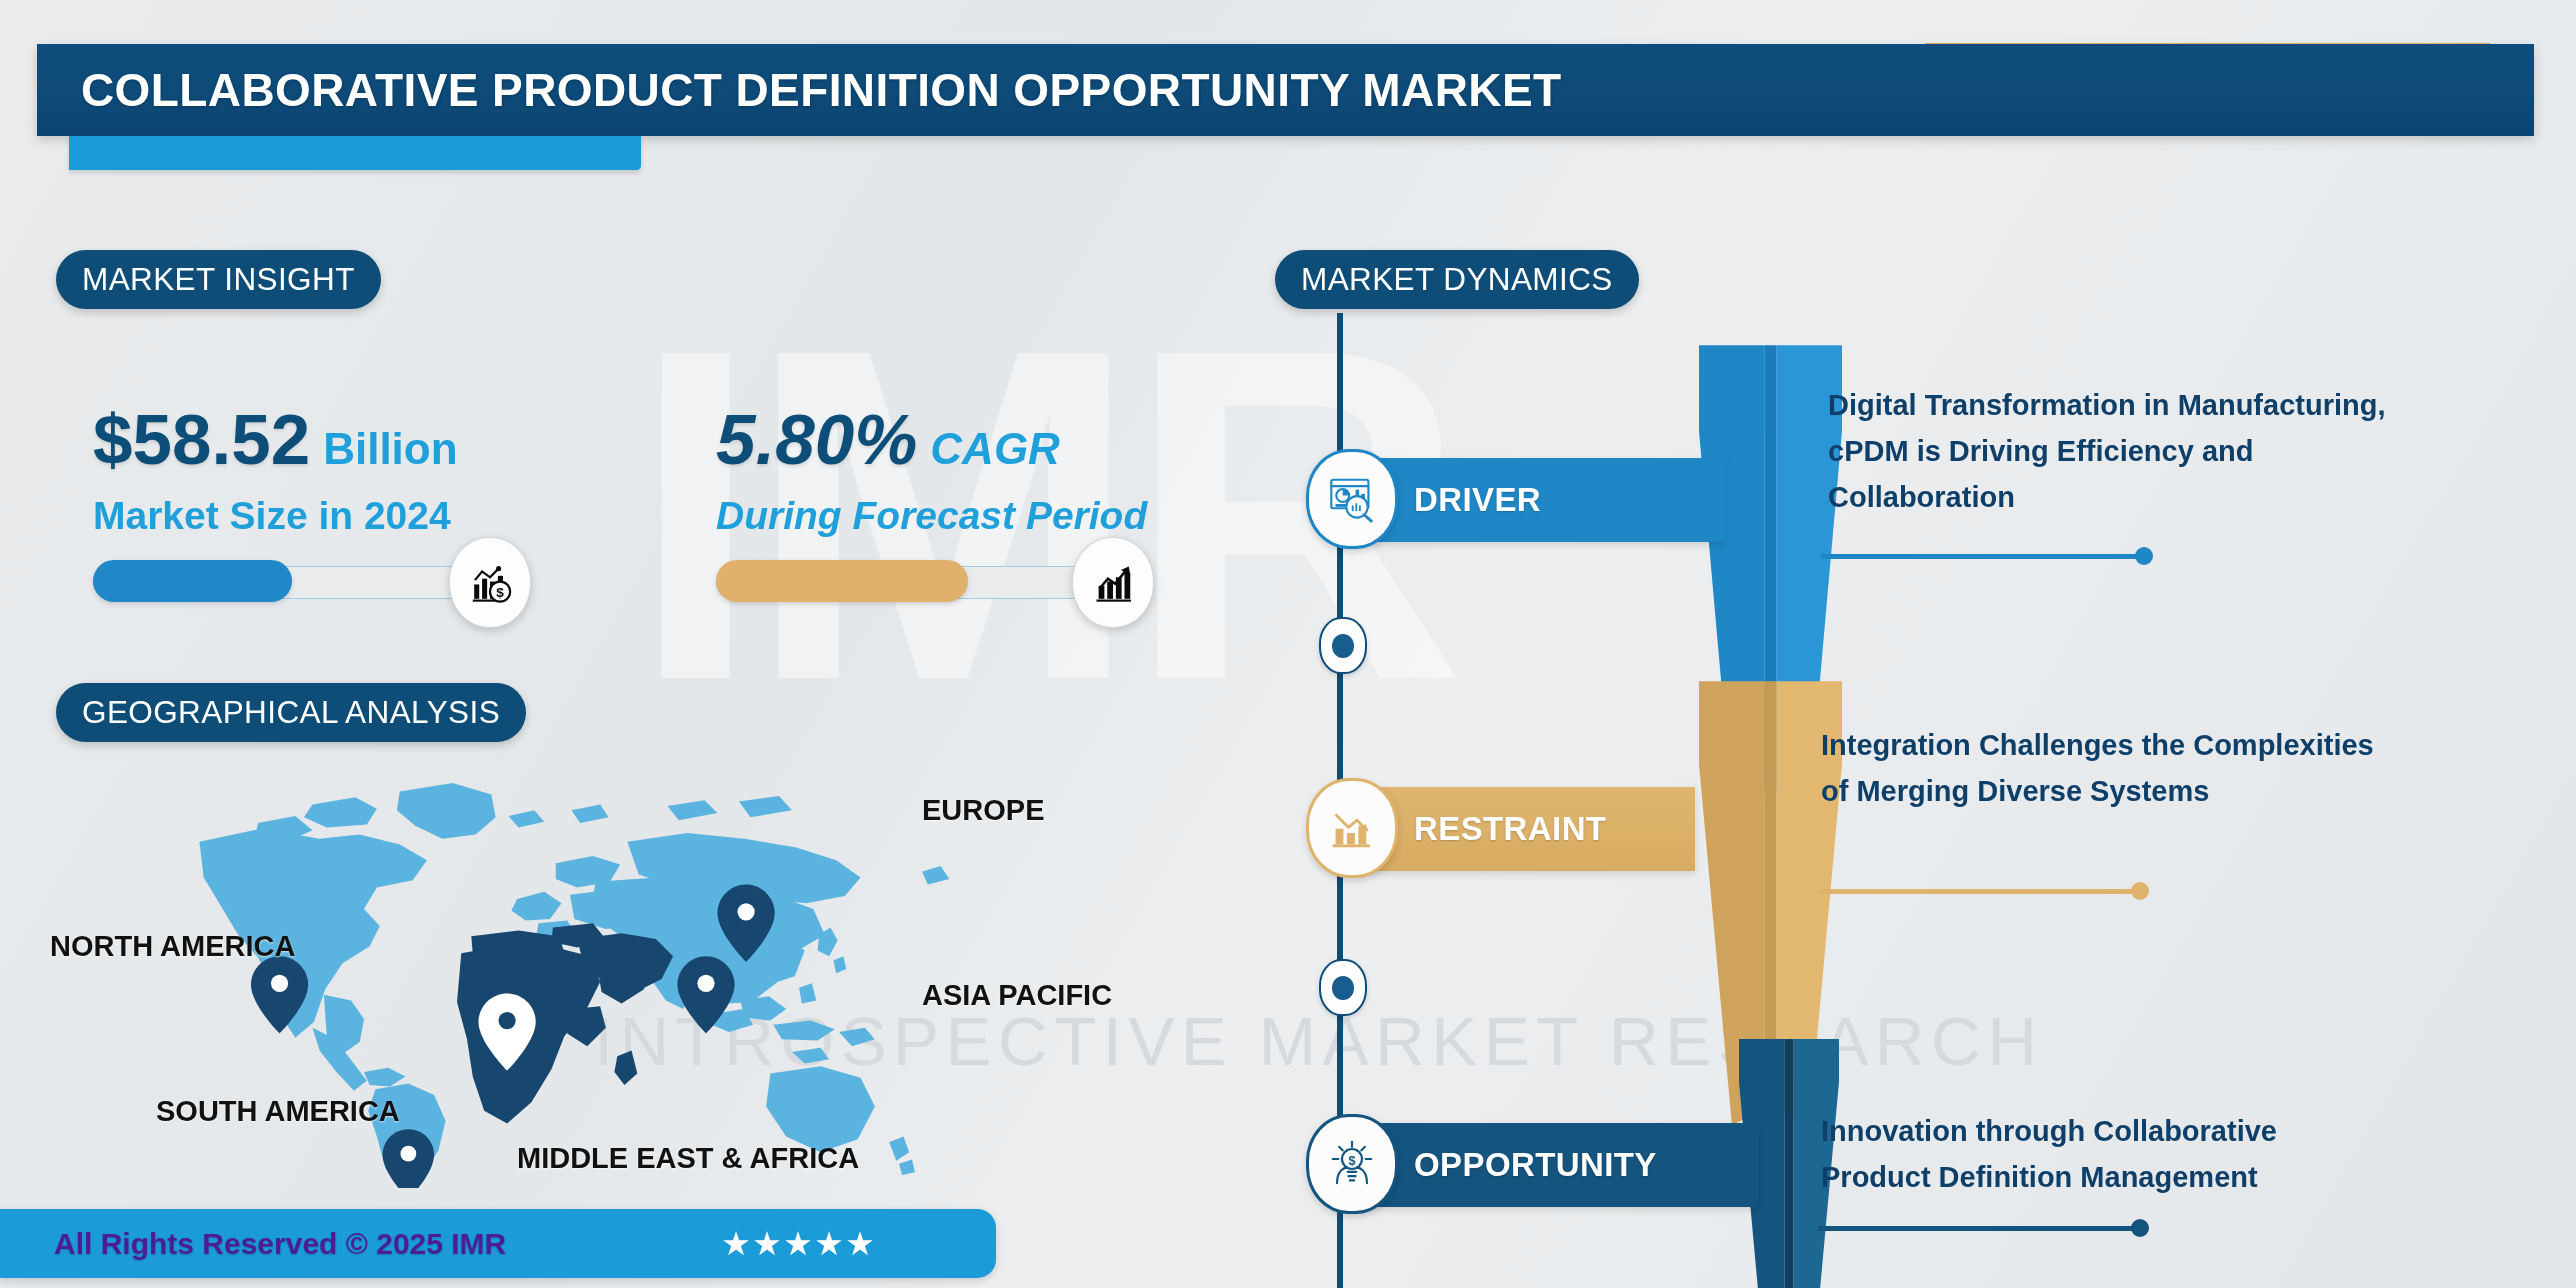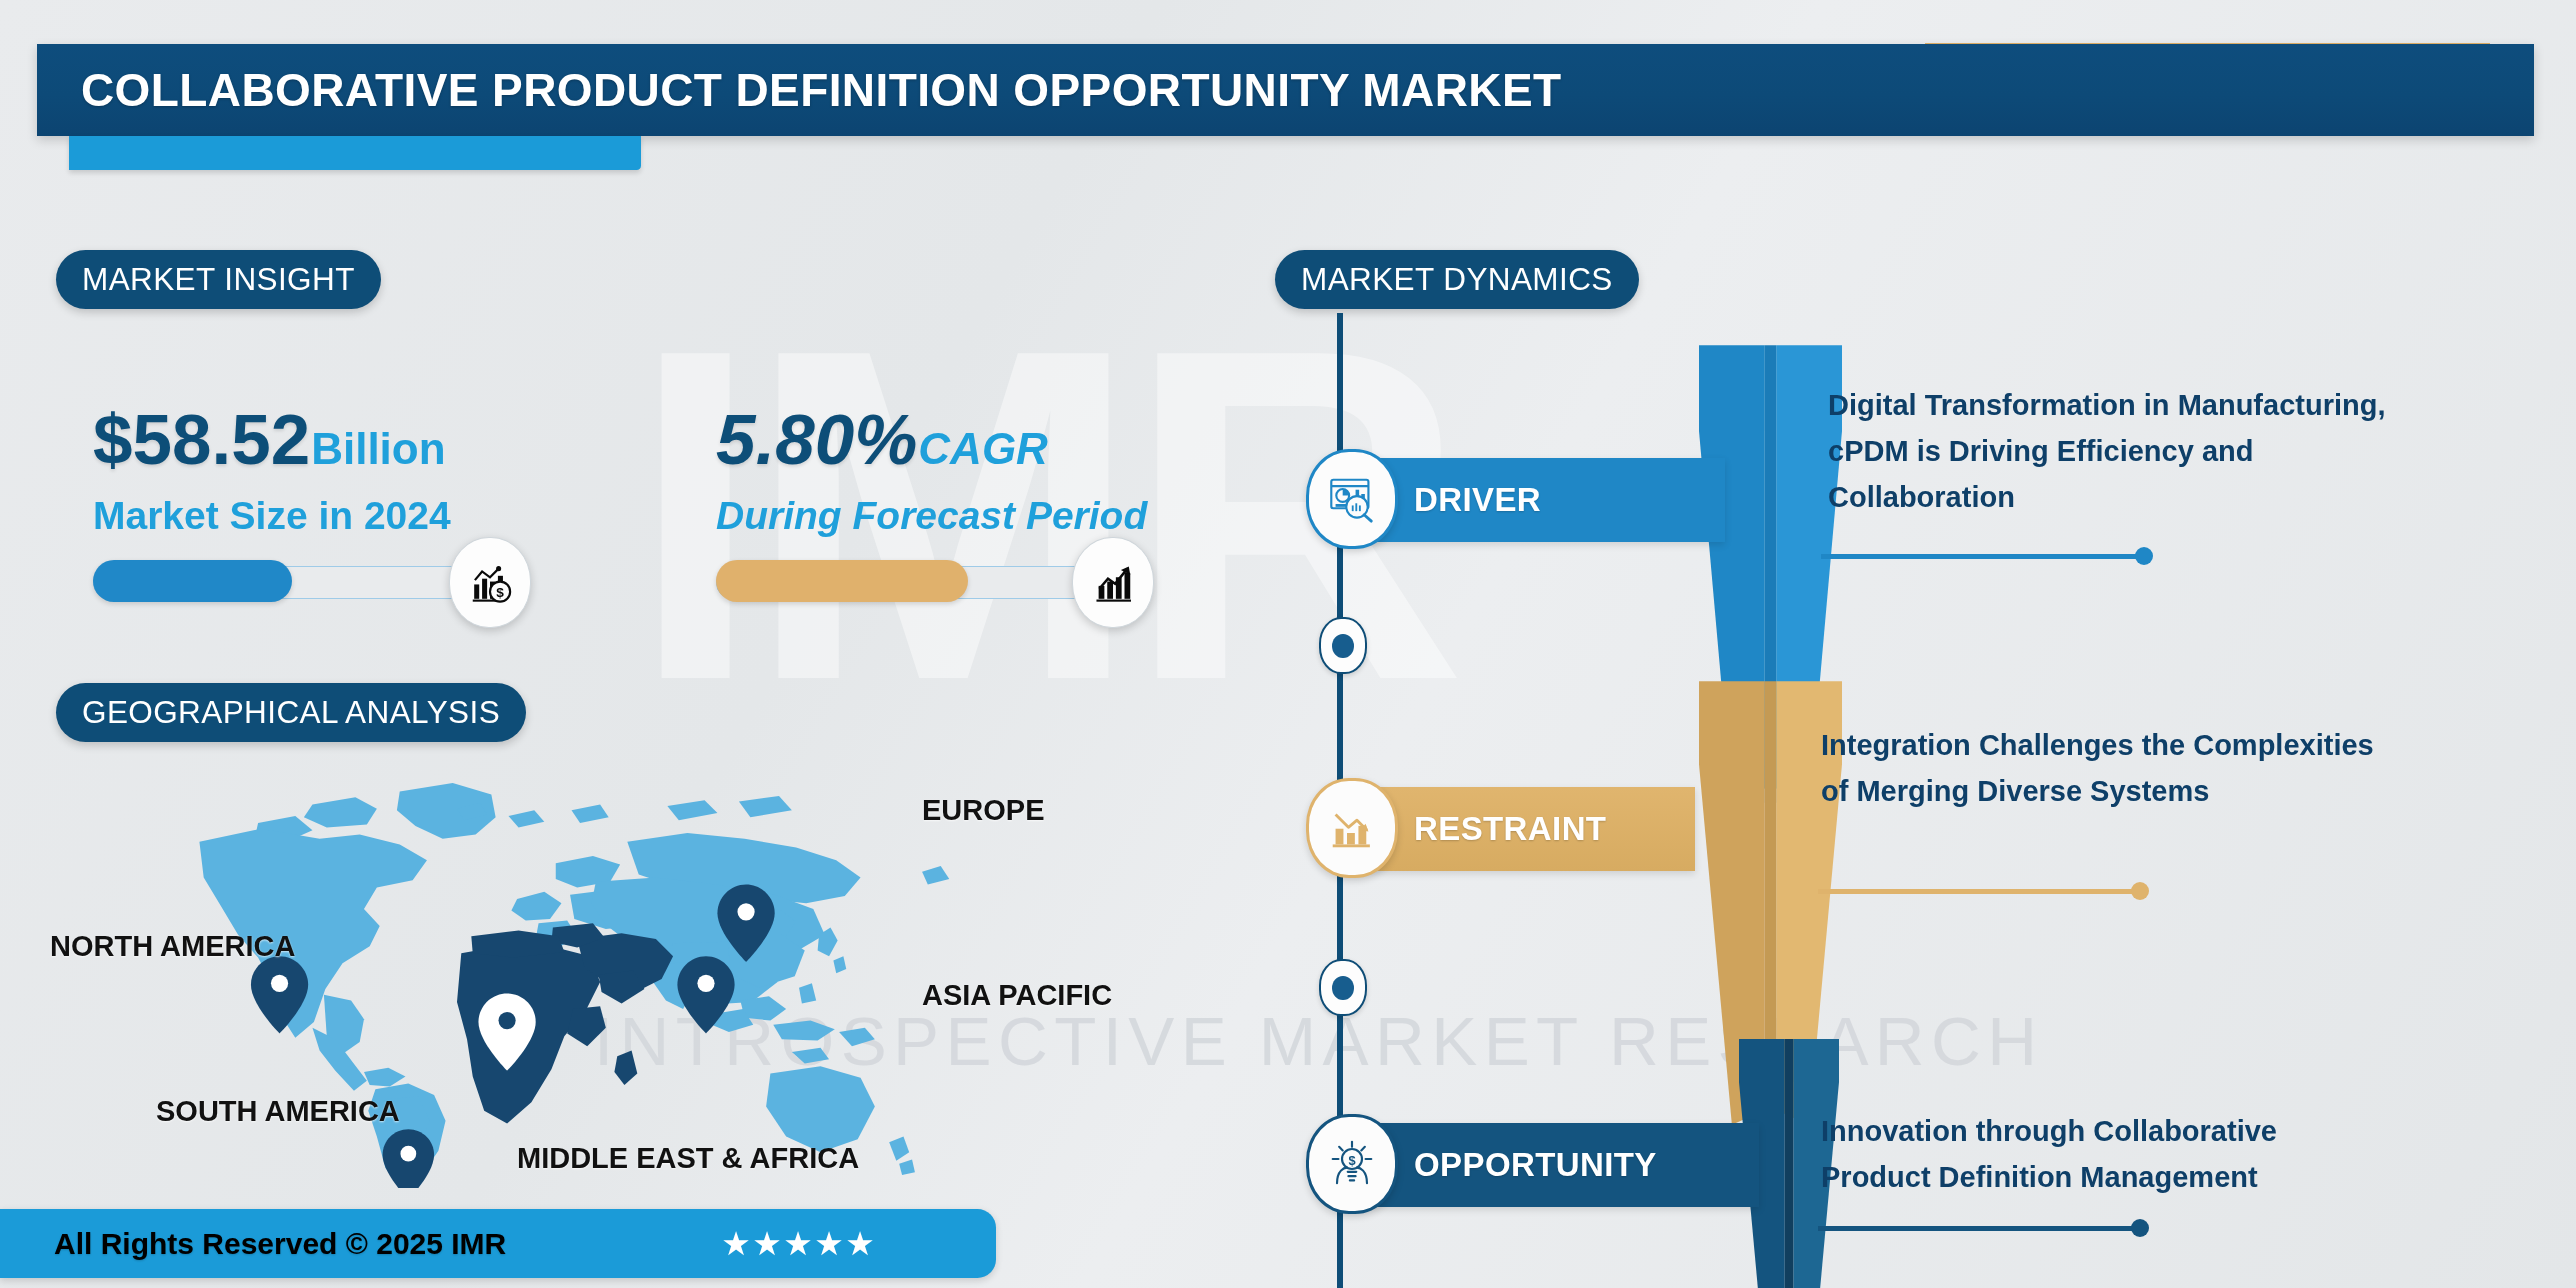--- a/index.html
+++ b/index.html
@@ -79,21 +79,21 @@
   .stat{position:absolute;}
   #stat-a{left:93px;top:395px;}
   #stat-b{left:716px;top:395px;font-style:italic;}
   .stat-line1{display:flex;align-items:baseline;white-space:nowrap;}
   .stat-big{
     font-size:71px;font-weight:700;color:#0d4e78;line-height:1;
     text-shadow:0 2.1px 3.6px rgba(0,0,0,.12);
     margin-top:9px;
   }
   .stat-unit{
-    font-size:44px;font-weight:700;color:#1fa0db;margin-left:1px;line-height:1;
+    font-size:44px;font-weight:700;color:#1fa0db;margin-left:13px;line-height:1;
   }
   .stat-sub{
     margin-top:18.6px;font-size:39px;font-weight:700;color:#1fa0db;white-space:nowrap;
   }
   
   .bar-wrap{position:absolute;}
   #bar-a{left:93px;top:557px;}
   #bar-b{left:716px;top:557px;}
   .bar-track{
     position:absolute;left:0;top:8.6px;width:379px;height:31.5px;
@@ -127,21 +127,21 @@
 
   
   .footer{
     position:absolute;left:0;top:1209px;width:996px;height:69px;
     background:#1b9bd8;
     border-top-right-radius:18.6px;border-bottom-right-radius:18.6px;
     display:flex;align-items:center;
     box-shadow:0 2.9px 7.2px rgba(0,0,0,.14);
   }
   .footer-text{
-    color:#000000;font-size:30px;font-weight:700;margin-left:54px;white-space:nowrap;
+    color:#4c1d95;font-size:30px;font-weight:700;margin-left:54px;white-space:nowrap;
     text-shadow:0 1.4px 2.1px rgba(0,0,0,.18);
   }
   .footer-stars{
     color:#ffffff;font-size:33px;letter-spacing:1.4px;margin-left:215px;
   }
 
   
   .timeline{
     position:absolute;left:1337px;top:313px;width:6.4px;height:975px;
     background:#0e4d77;

